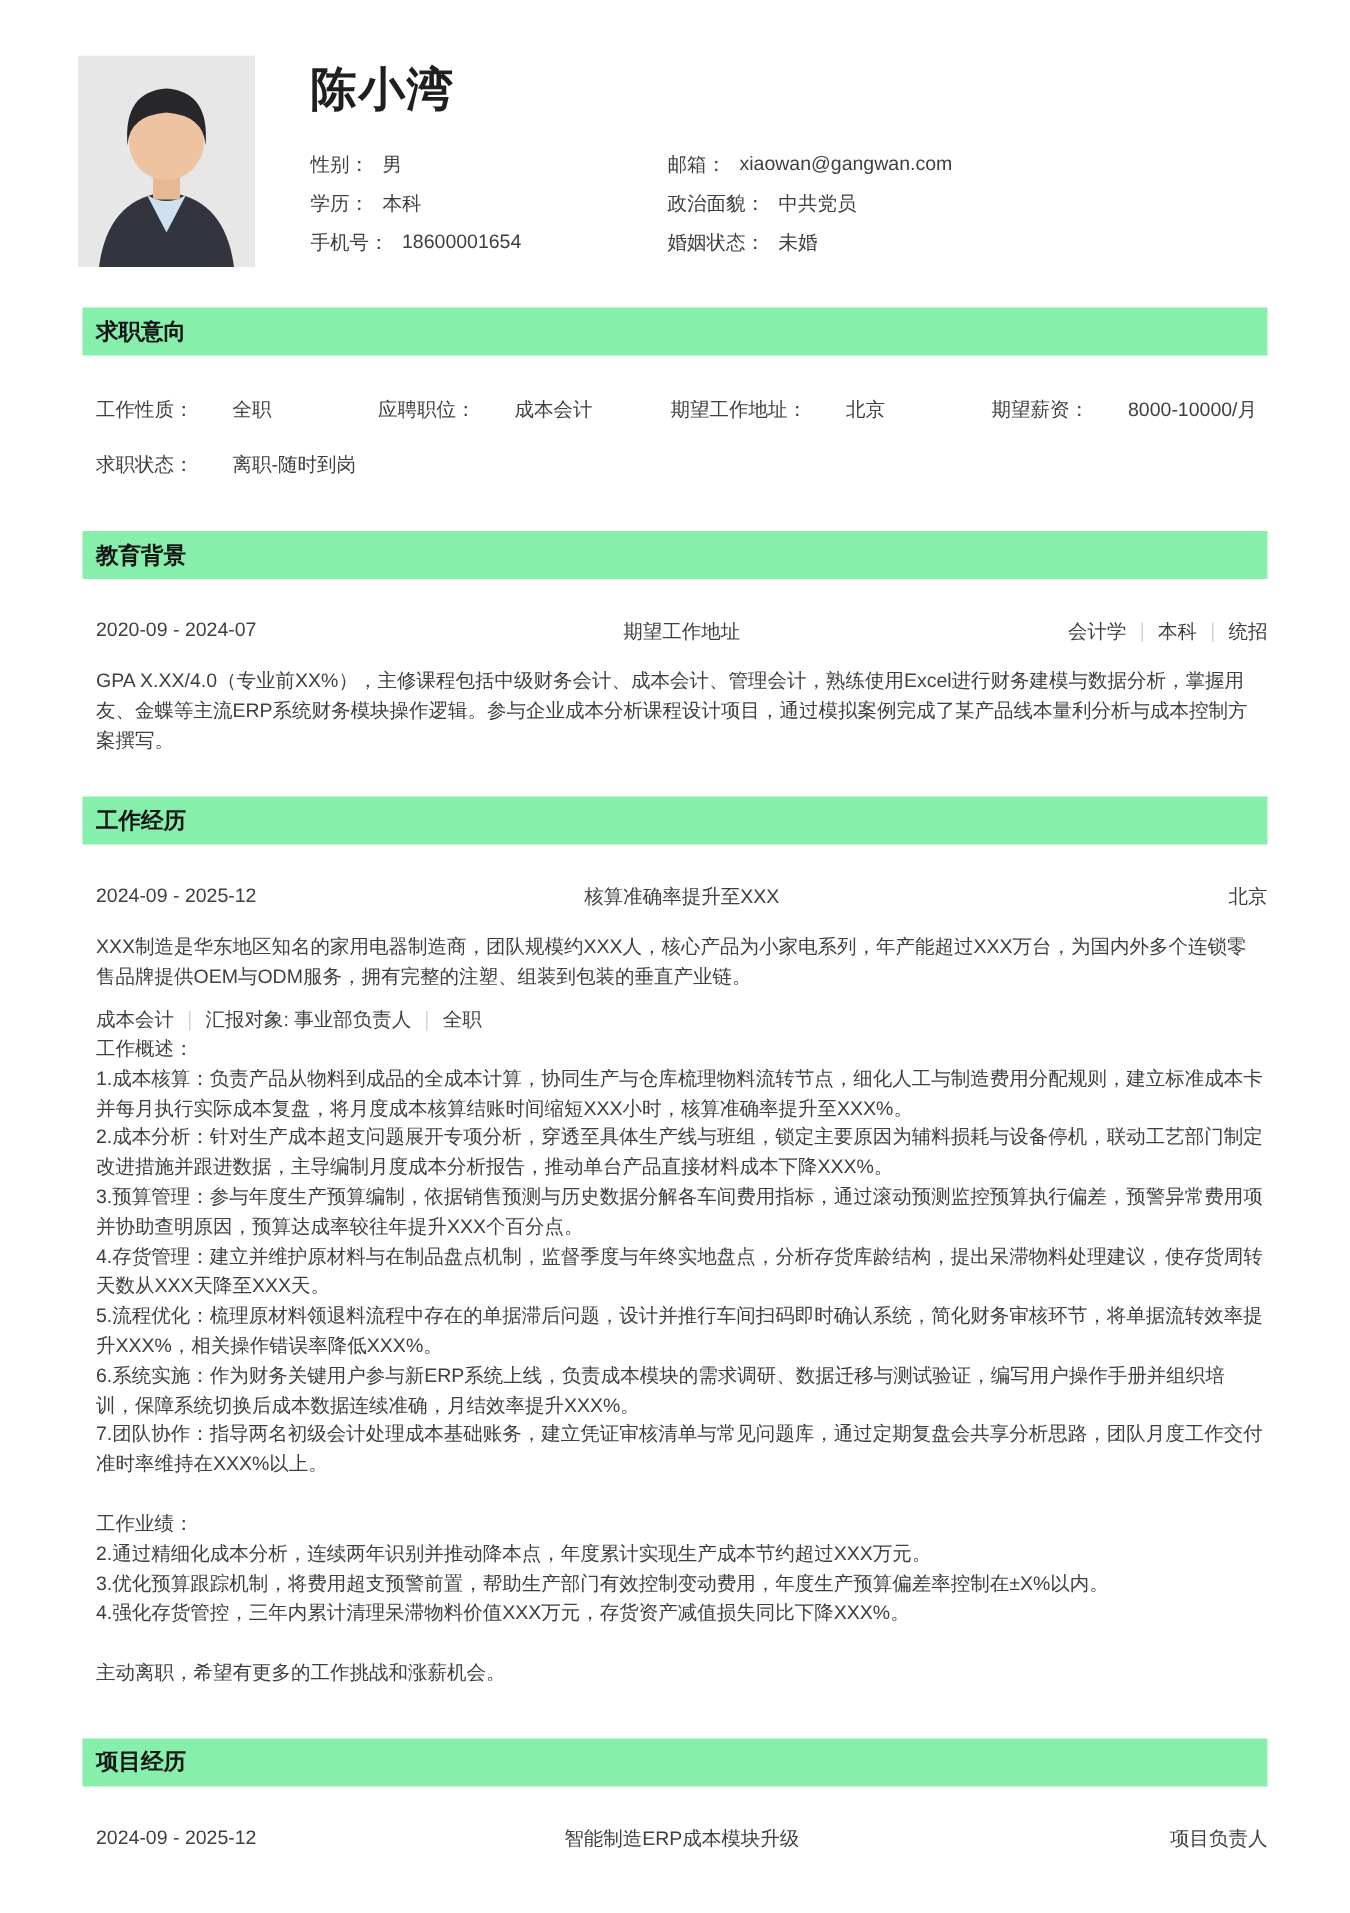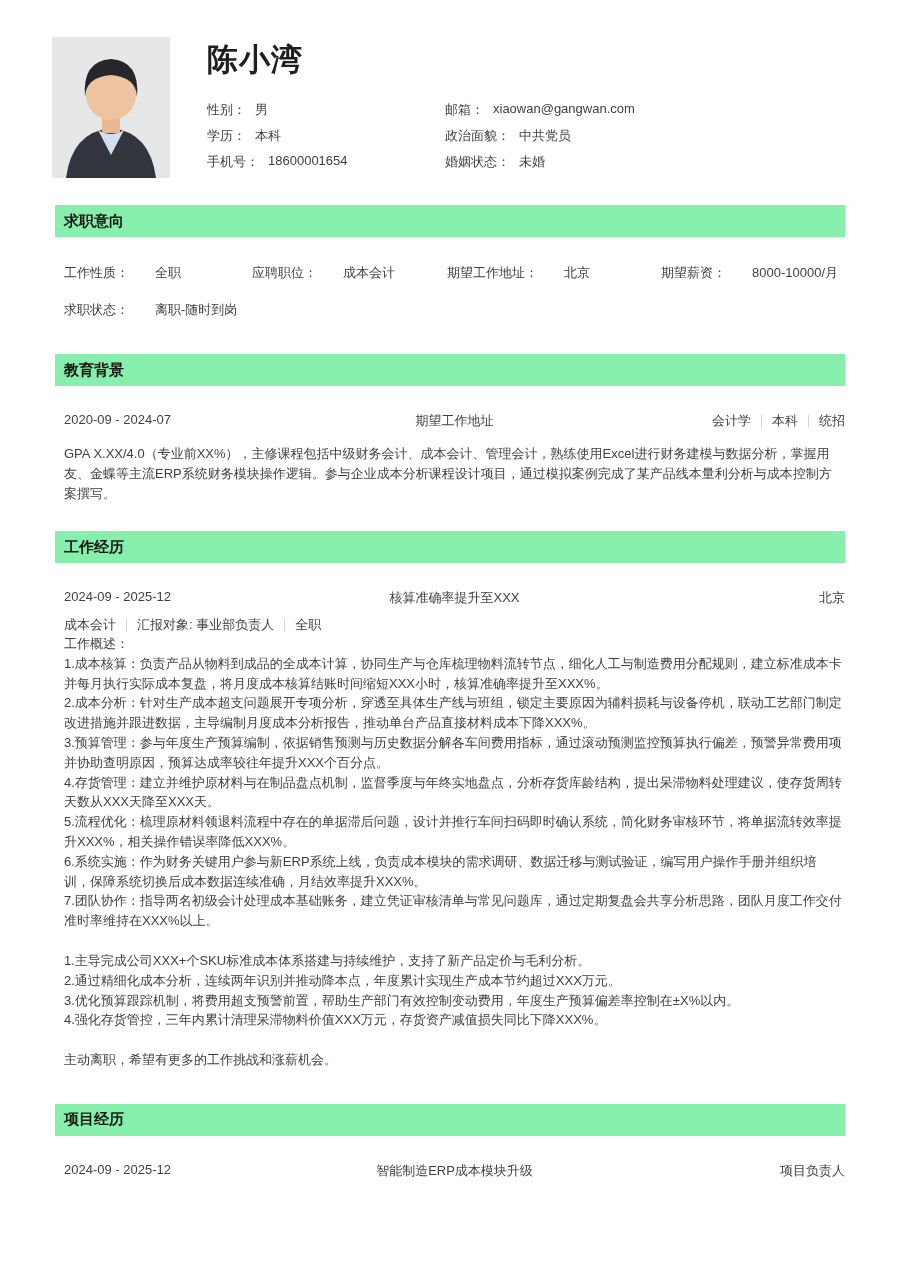--- a/index.html
+++ b/index.html
@@ -157,39 +157,40 @@
   </div>
 
   <div class="gap-before-bar-sm"></div>
   <div class="section-bar">工作经历</div>
   <div class="section-body">
     <div class="meta-row">
       <span>2024-09 - 2025-12</span>
       <div class="meta-center">核算准确率提升至XXX</div>
       <span class="meta-right">北京</span>
     </div>
+    <p class="desc">XXX制造是华东地区知名的家用电器制造商，团队规模约XXX人，核心产品为小家电系列，年产能超过XXX万台，为国内外多个连锁零售品牌提供OEM与ODM服务，拥有完整的注塑、组装到包装的垂直产业链。</p>
     <div class="role-row">
       <span>成本会计</span>
       <span class="vsep"></span>
       <span>汇报对象: 事业部负责人</span>
       <span class="vsep"></span>
       <span>全职</span>
     </div>
     <div class="duties">
       <p>工作概述：</p>
       <p>1.成本核算：负责产品从物料到成品的全成本计算，协同生产与仓库梳理物料流转节点，细化人工与制造费用分配规则，建立标准成本卡并每月执行实际成本复盘，将月度成本核算结账时间缩短XXX小时，核算准确率提升至XXX%。</p>
       <p>2.成本分析：针对生产成本超支问题展开专项分析，穿透至具体生产线与班组，锁定主要原因为辅料损耗与设备停机，联动工艺部门制定改进措施并跟进数据，主导编制月度成本分析报告，推动单台产品直接材料成本下降XXX%。</p>
       <p>3.预算管理：参与年度生产预算编制，依据销售预测与历史数据分解各车间费用指标，通过滚动预测监控预算执行偏差，预警异常费用项并协助查明原因，预算达成率较往年提升XXX个百分点。</p>
       <p>4.存货管理：建立并维护原材料与在制品盘点机制，监督季度与年终实地盘点，分析存货库龄结构，提出呆滞物料处理建议，使存货周转天数从XXX天降至XXX天。</p>
       <p>5.流程优化：梳理原材料领退料流程中存在的单据滞后问题，设计并推行车间扫码即时确认系统，简化财务审核环节，将单据流转效率提升XXX%，相关操作错误率降低XXX%。</p>
       <p>6.系统实施：作为财务关键用户参与新ERP系统上线，负责成本模块的需求调研、数据迁移与测试验证，编写用户操作手册并组织培训，保障系统切换后成本数据连续准确，月结效率提升XXX%。</p>
       <p>7.团队协作：指导两名初级会计处理成本基础账务，建立凭证审核清单与常见问题库，通过定期复盘会共享分析思路，团队月度工作交付准时率维持在XXX%以上。</p>
     </div>
     <div class="ach">
-      <p>1.主导完成公司XXX+个SKU标准成本体系搭建与持续维护，支持了新产品定价与毛利分析。</p>
+      <p>工作业绩：</p>
       <p>2.通过精细化成本分析，连续两年识别并推动降本点，年度累计实现生产成本节约超过XXX万元。</p>
       <p>3.优化预算跟踪机制，将费用超支预警前置，帮助生产部门有效控制变动费用，年度生产预算偏差率控制在±X%以内。</p>
       <p>4.强化存货管控，三年内累计清理呆滞物料价值XXX万元，存货资产减值损失同比下降XXX%。</p>
     </div>
     <p class="leave">主动离职，希望有更多的工作挑战和涨薪机会。</p>
   </div>
 
   <div class="gap-before-bar-proj"></div>
   <div class="section-bar">项目经历</div>
   <div class="section-body">

